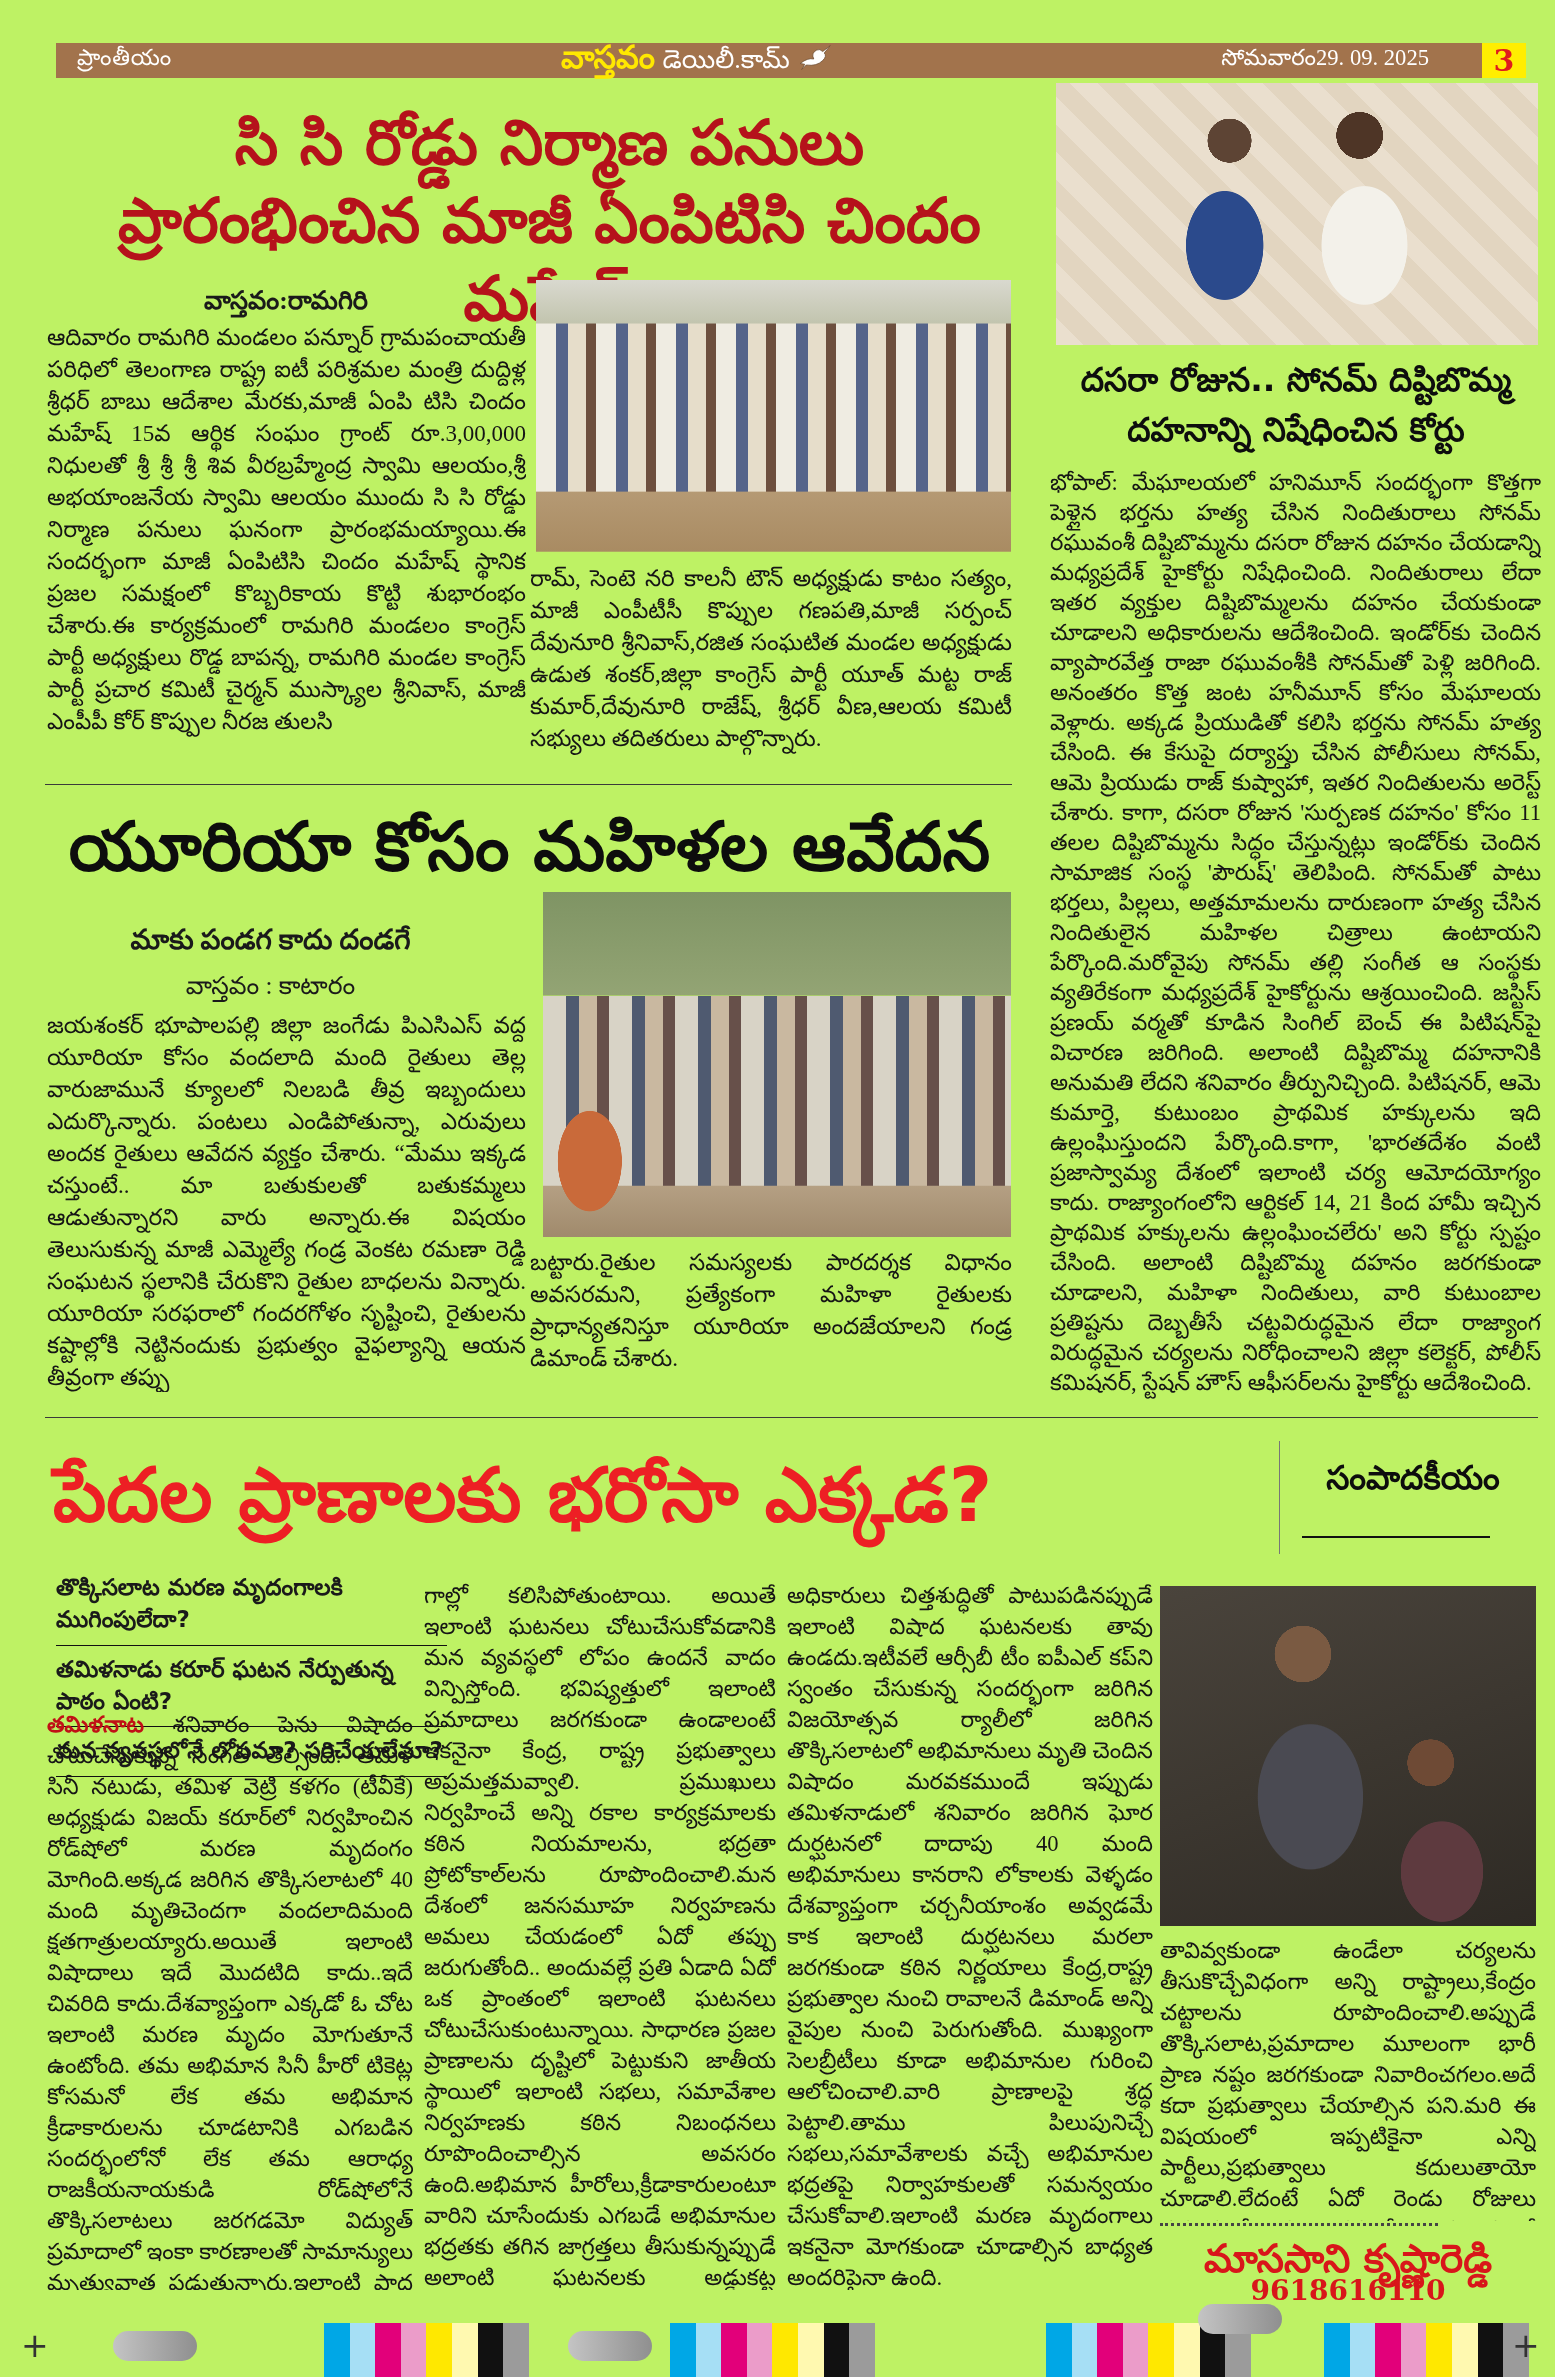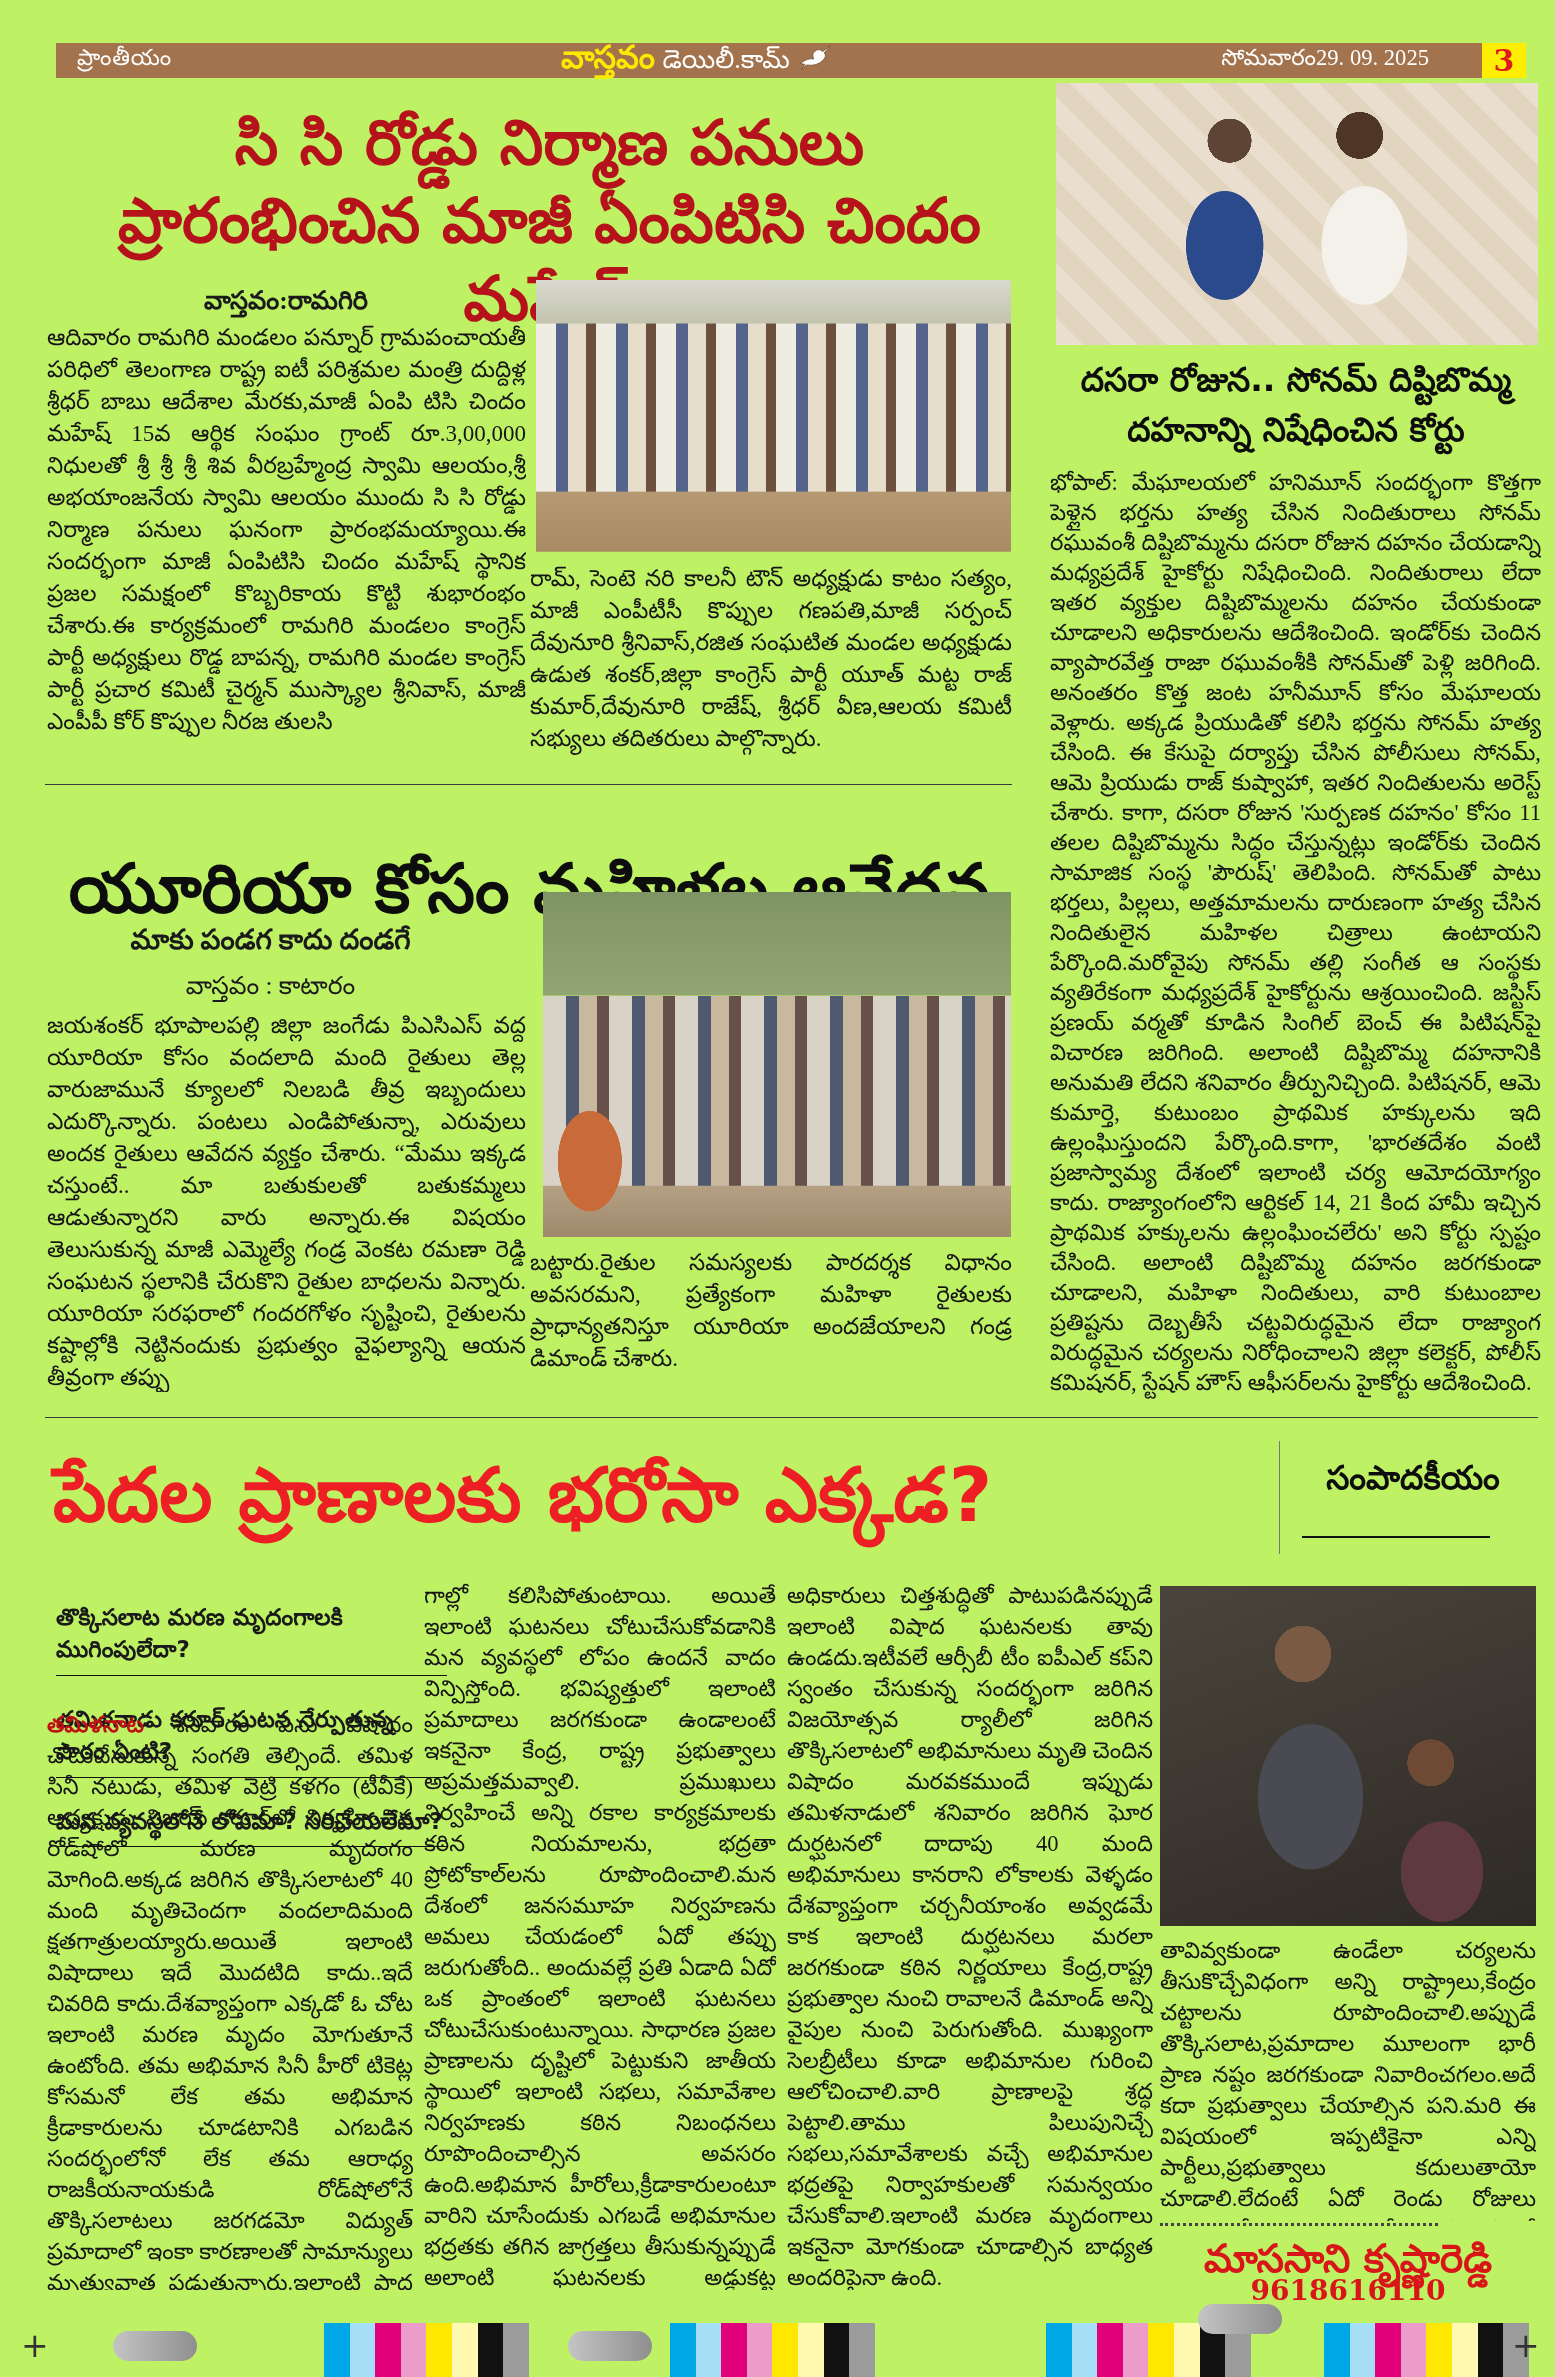--- a/index.html
+++ b/index.html
@@ -48,38 +48,38 @@
   .hl-main{position:absolute;left:53px;top:104px;width:993px;text-align:center;color:#b5121b;
            font-family:"DejaVu Sans",sans-serif;font-weight:bold;font-size:62px;line-height:78px;}
   .byline1{position:absolute;left:45px;top:286px;width:482px;text-align:center;font-weight:bold;font-size:25.6px;}
   .bodytext{position:absolute;font-size:23px;line-height:32px;text-align:justify;color:#151515;}
   .a1-left{left:47px;top:322px;width:479px;height:445px;overflow:hidden;}
   .a1-right{left:530px;top:563px;width:482px;height:202px;overflow:hidden;}
   .hl-sonam{position:absolute;left:1052px;top:355px;width:488px;text-align:center;color:#0d0d0d;
             font-family:"DejaVu Sans",sans-serif;font-weight:bold;font-size:33px;line-height:50px;}
   .sonam-body{left:1050px;top:468px;width:491px;height:942px;overflow:hidden;font-size:22.6px;line-height:30px;}
   .rule1{position:absolute;left:45px;top:784px;width:967px;border-top:1.5px solid #3a3a3a;}
-  .hl-urea{position:absolute;left:47px;top:847px;width:965px;color:#0d0d0d;text-align:center;
+  .hl-urea{position:absolute;left:47px;top:805px;width:965px;color:#0d0d0d;text-align:center;
            font-family:"DejaVu Sans",sans-serif;font-weight:bold;font-size:68px;line-height:83px;white-space:nowrap;}
   .urea-sub{position:absolute;left:45px;top:924px;width:451px;text-align:center;font-weight:bold;font-size:28px;
             font-family:Liberation Serif, serif;}
   .urea-byline{position:absolute;left:45px;top:972px;width:451px;text-align:center;font-size:25px;}
   .u-left{left:47px;top:1010px;width:479px;height:382px;overflow:hidden;}
   .u-right{left:530px;top:1247px;width:482px;height:160px;overflow:hidden;}
   .rule2{position:absolute;left:45px;top:1417px;width:1493px;border-top:1.5px solid #3a3a3a;}
   
   .hl-ed{position:absolute;left:53px;top:1439px;width:1211px;color:#ed1f24;
          font-family:"DejaVu Sans",sans-serif;font-weight:bold;font-size:75px;line-height:113px;white-space:nowrap;}
   .ed-vline{position:absolute;left:1279px;top:1441px;height:113px;border-left:1.5px solid #777;}
   .ed-label{position:absolute;left:1283px;top:1458px;width:260px;text-align:center;font-weight:bold;font-size:33px;
             font-family:"DejaVu Sans",sans-serif;color:#0d0d0d;}
   .ed-label-line{position:absolute;left:1302px;top:1536px;width:188px;border-top:2.3px solid #111;}
   .ed-intro{position:absolute;left:56px;top:1574px;width:391px;font-weight:bold;font-size:23px;
             font-family:"DejaVu Sans",sans-serif;}
-  .ed-intro div{border-bottom:1.5px solid #111;padding-bottom:6.8px;margin-bottom:9.8px;margin-top:30px;}
+  .ed-intro div{border-bottom:1.5px solid #111;padding-bottom:6.8px;margin-bottom:9.8px;}
   .ed-col{position:absolute;font-size:22.6px;line-height:31px;text-align:justify;overflow:hidden;color:#151515;}
   .ed-col1{left:47px;top:1709px;width:366px;height:581px;}
   .ed-col2{left:424px;top:1580px;width:352px;height:710px;}
   .ed-col3{left:787px;top:1580px;width:366px;height:710px;}
   .ed-col4{left:1160px;top:1935px;width:376px;height:286px;}
   .lead{color:#c01116;font-weight:bold;font-family:"DejaVu Sans",sans-serif;}
   .dotline{position:absolute;left:1160px;top:2223px;width:278px;border-top:3px dotted #444;}
   .sig-name{position:absolute;left:1160px;top:2236px;width:376px;text-align:center;color:#d8161a;
             font-weight:bold;font-size:39px;font-family:"DejaVu Sans",sans-serif;}
   .sig-phone{position:absolute;left:1160px;top:2274px;width:376px;text-align:center;color:#d8161a;

